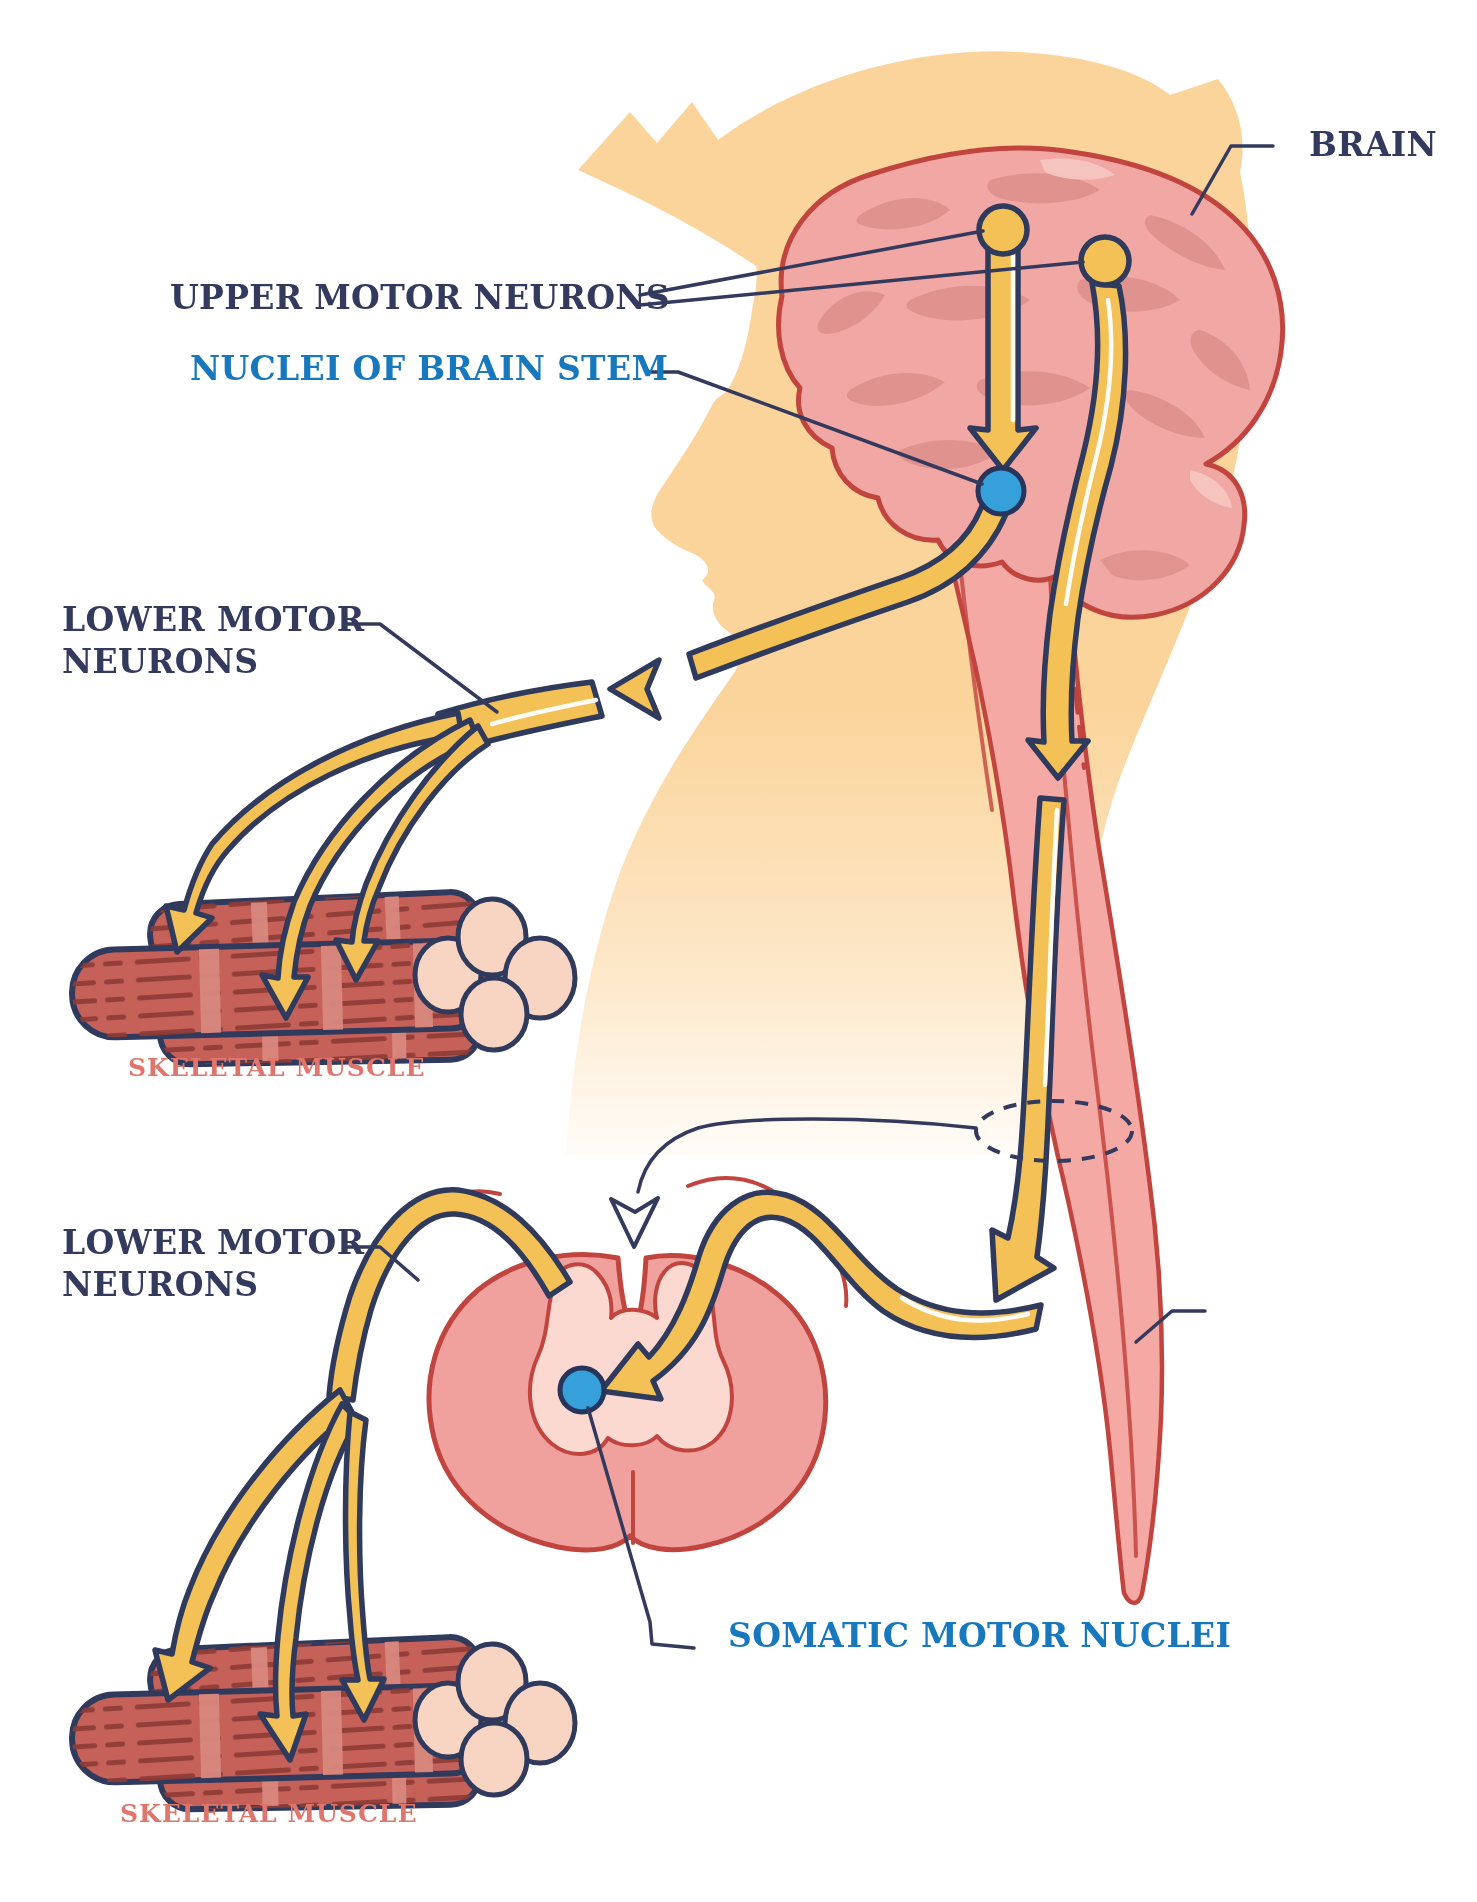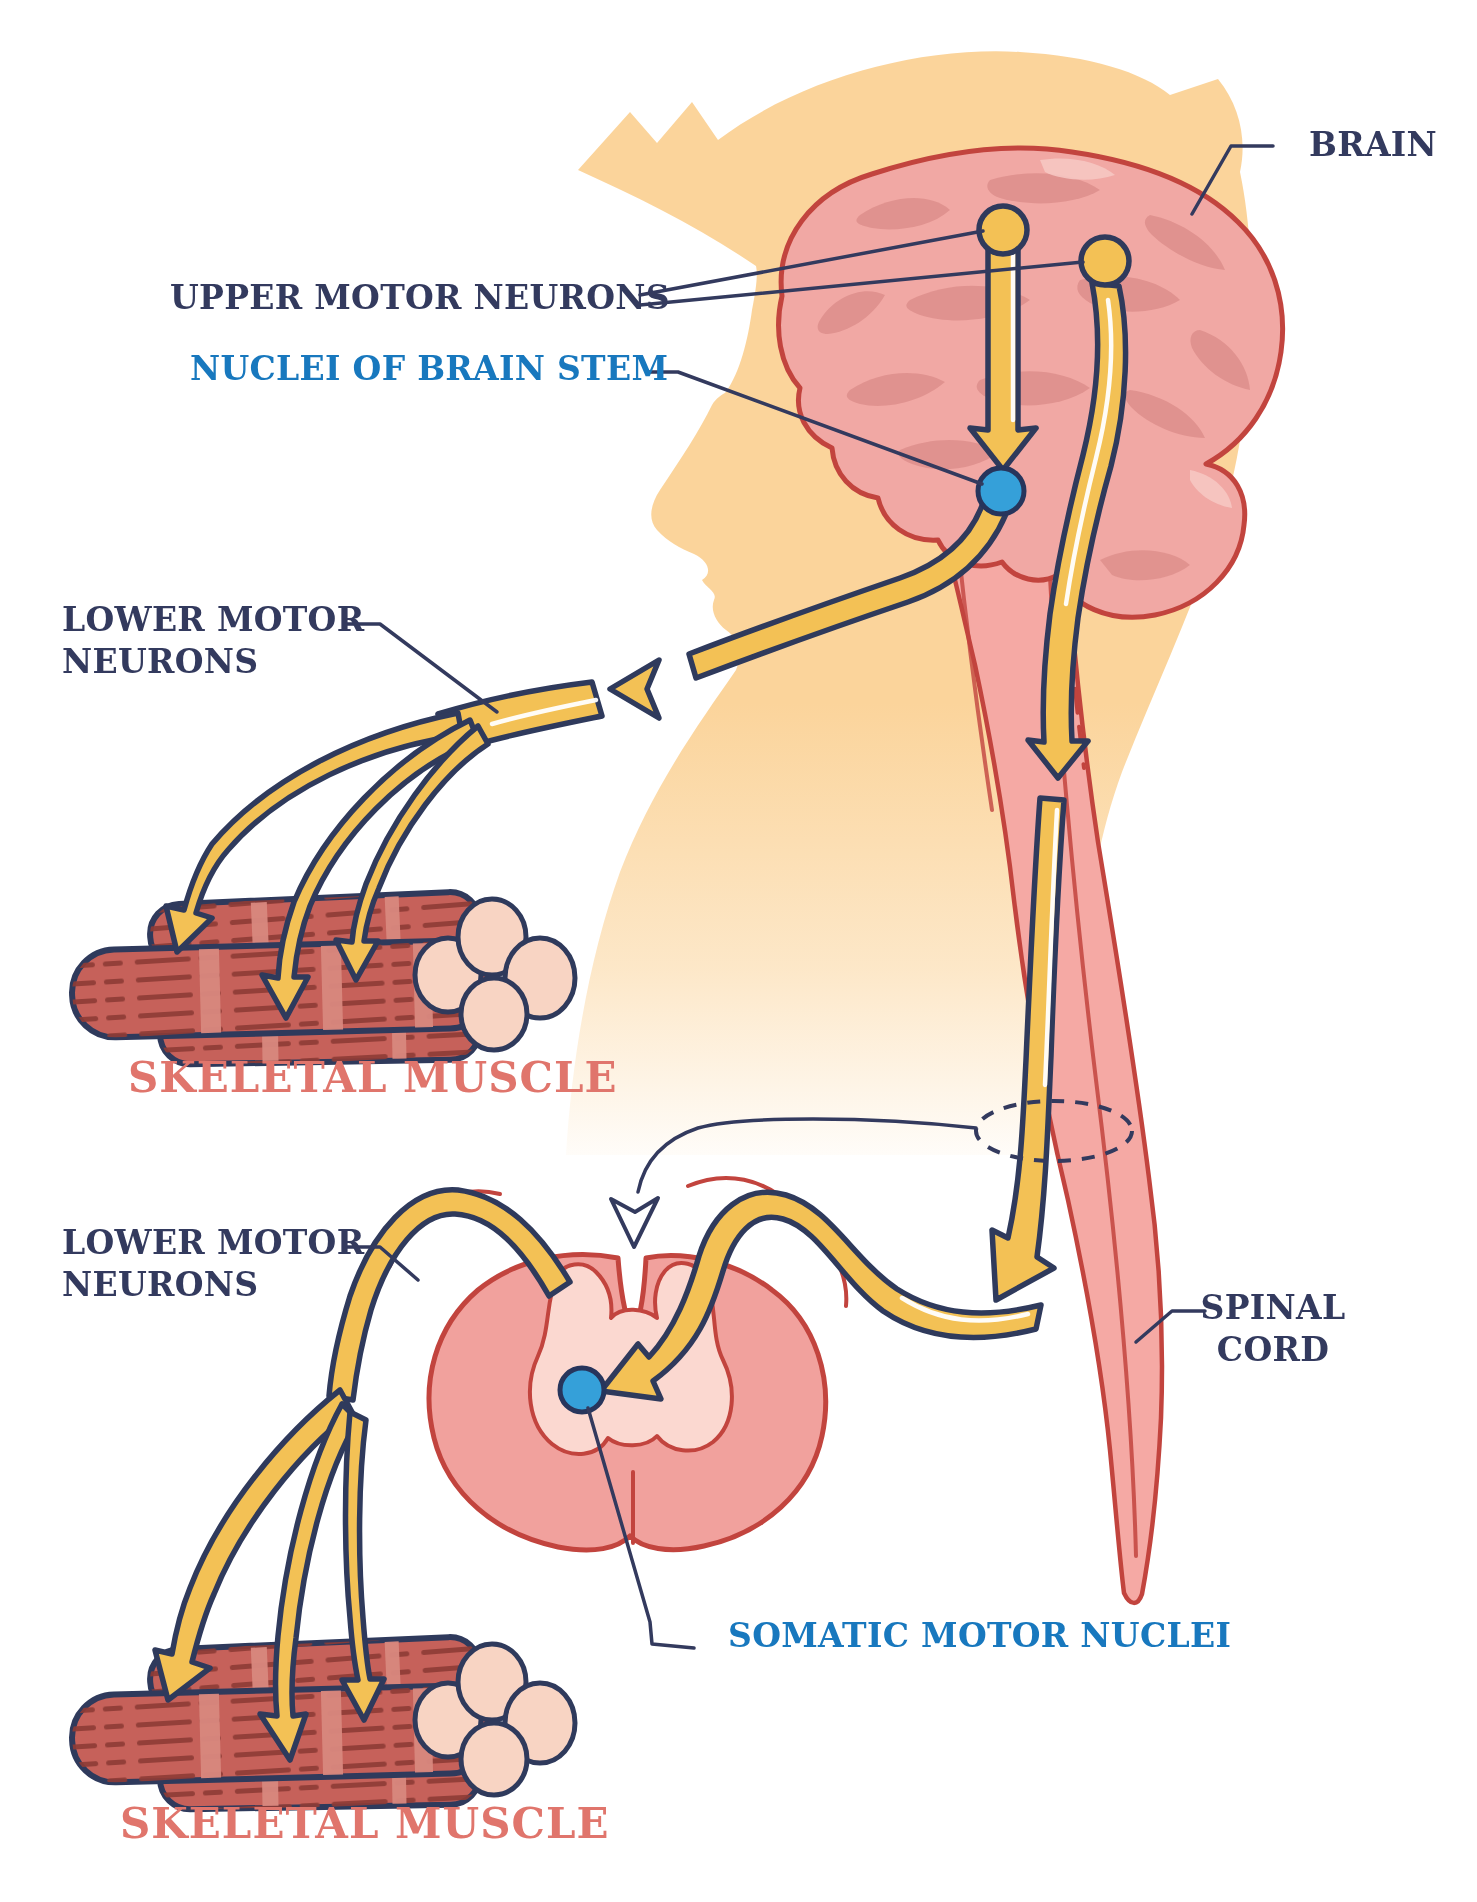--- a/index.html
+++ b/index.html
@@ -9,21 +9,21 @@
     --muscle-red:#C6615A; --muscle-band:#D8887E; --muscle-stripe:#8E3B35;
     --muscle-end:#F8D4C3; --skin-peach:#FBD49B; --gyri-pink:#DE8F8C; --gyri-light:#F6C6C2;
     --inner-pink:#FBD8D0;
   }
   html,body{margin:0;padding:0;background:#ffffff;}
   .page{position:relative;width:1477px;height:1902px;background:#fff;overflow:hidden;}
   .page svg{position:absolute;left:0;top:0;}
   .lbl{position:absolute;font-family:"DejaVu Serif","Liberation Serif",serif;font-weight:700;
        font-size:33px;line-height:1.26;color:var(--label-navy);letter-spacing:.3px;white-space:nowrap;}
   .lbl.blue{color:var(--label-blue);}
-  .lbl.salmon{color:var(--label-salmon);font-size:42px;letter-spacing:1px;}
+  .lbl.salmon{color:var(--label-salmon);font-size:25px;letter-spacing:1px;}
   .lbl.right{text-align:center;}
   .lbl.center{text-align:center;}
   .yellow{fill:var(--nerve-yellow);stroke:var(--outline-navy);stroke-width:5.5;stroke-linejoin:round;}
   .redline{fill:none;stroke:var(--organ-red);stroke-width:4;stroke-linecap:round;}
   .pointer{fill:none;stroke:var(--label-navy);stroke-width:3.5;stroke-linecap:round;stroke-linejoin:round;}
   .whiteacc{fill:none;stroke:#ffffff;stroke-width:4.5;stroke-linecap:round;opacity:.95;}
   .blue-dot{fill:var(--nucleus-blue);stroke:#27355C;stroke-width:5;}
   .mbody{fill:var(--muscle-red);stroke:var(--outline-navy);stroke-width:6;}
   .mend{fill:var(--muscle-end);stroke:var(--outline-navy);stroke-width:5;}
   .mband{fill:var(--muscle-band);opacity:.95;}
@@ -249,24 +249,20 @@
   <div>NEURONS</div>
 </div>
 
 <div class="lbl salmon" style="left:128px;top:1052px;">SKELETAL MUSCLE</div>
 
 <div class="lbl" style="left:62px;top:1222px;">
   <div>LOWER MOTOR</div>
   <div>NEURONS</div>
 </div>
 
-<div class="lbl center" style="left:1178px;top:1287px;width:190px;">
-  <div>SPINAL</div>
-  <div>CORD</div>
-</div>
 
 <div class="lbl blue" style="left:696px;top:1615px;margin-left:32px;">
   <div>SOMATIC MOTOR NUCLEI</div>
 </div>
 
 <div class="lbl salmon" style="left:120px;top:1798px;">SKELETAL MUSCLE</div>
 
 </div>
 
 </body></html>

